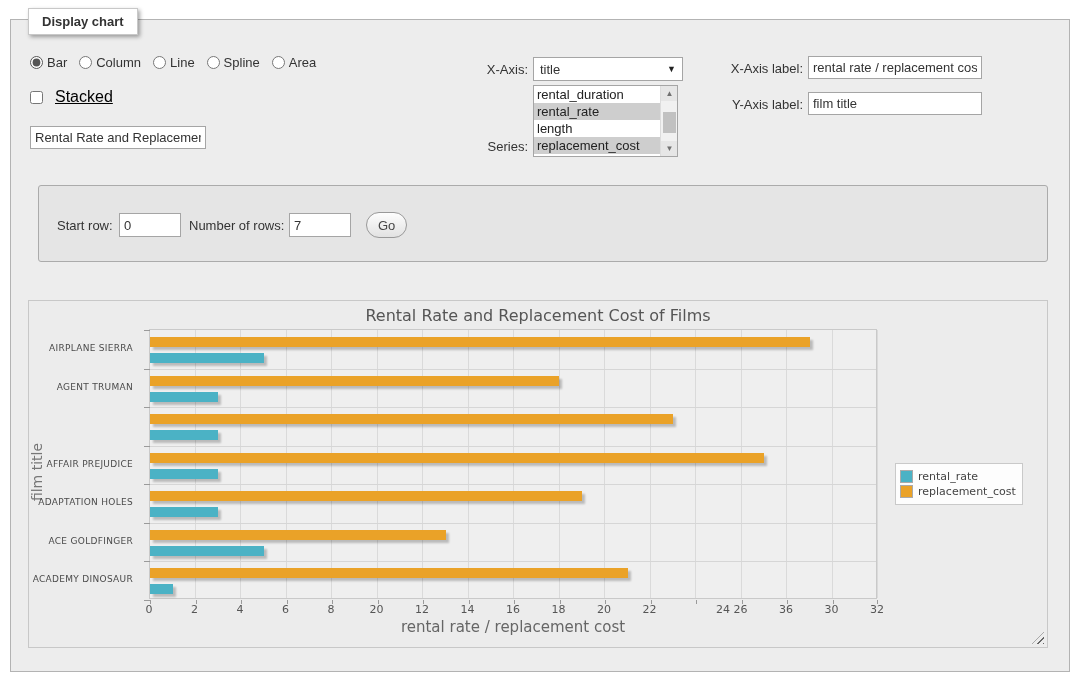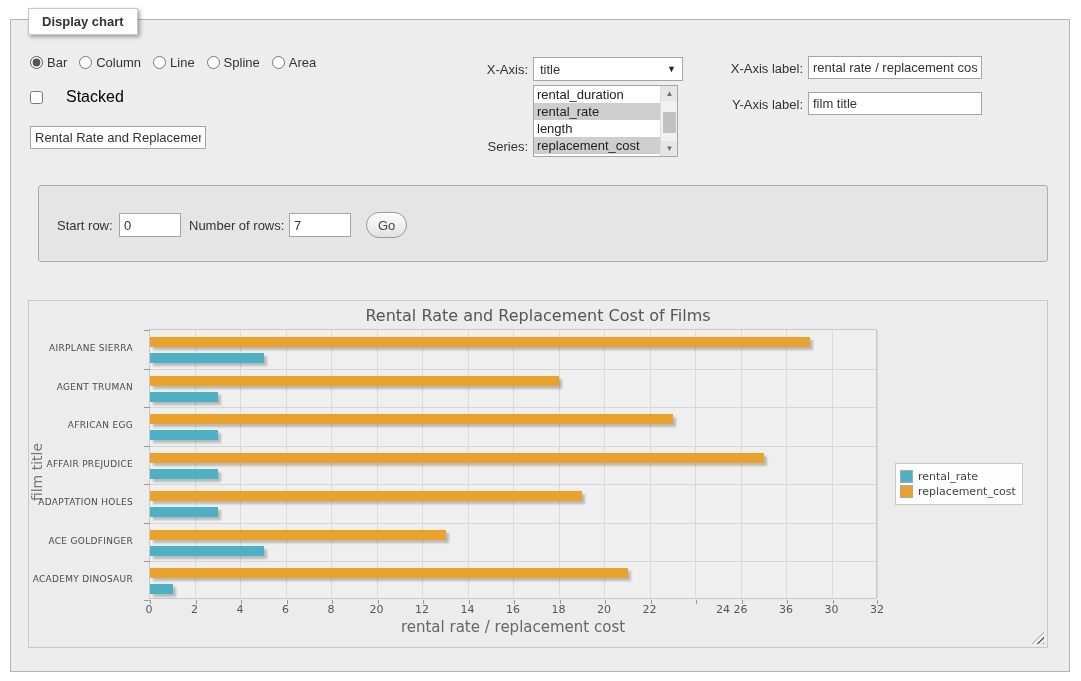--- a/index.html
+++ b/index.html
@@ -11,21 +11,21 @@
   #fieldset { left:10px; top:19px; width:1060px; height:653px;
     border:1px solid #b3b3b3; background:#ededed; }
   #legend-tab { left:28px; top:8px; background:#ffffff; border:1px solid #c8c8c8;
     box-shadow:2px 2px 4px rgba(0,0,0,0.35); padding:5px 13px;
     font-size:13px; font-weight:bold; color:#333; z-index:5; }
 
   
   .ctl-label { font-size:13px; color:#333; }
   #chart-type-row { left:30px; top:55px; display:flex; align-items:center; gap:4px; }
   #chart-type-row label { font-size:13px; color:#333; margin-right:8px; }
-  #stacked-row { left:30px; top:88px; display:flex; align-items:center; gap:23px; }
+  #stacked-row { left:30px; top:88px; display:flex; align-items:center; gap:12px;text-decoration:underline; }
   input[type=radio], input[type=checkbox]{ accent-color:#555; }
 
   .text-input { border:1px solid #a5a5a5; background:#fff; font-size:13px;
     color:#333; padding:2px 4px; font-family:"Liberation Sans",sans-serif; }
   #title-input { left:30px; top:126px; width:176px; height:23px; }
 
   #xaxis-label { left:430px; top:62px; width:98px; text-align:right; }
   #xaxis-select { left:533px; top:57px; width:150px; height:24px; background:#fff;
     border:1px solid #a5a5a5; font-size:13px; color:#333; display:flex;
     align-items:center; padding:0 6px; }
@@ -155,21 +155,20 @@
   <input class="text-input" id="numrows-input" value="7" style="">
   <button id="go-button">Go</button>
 </div>
 
 <div class="abs" id="chart-box">
   <div id="chart-title">Rental Rate and Replacement Cost of Films</div>
   <div id="yaxis-title">film title</div>
   <div id="y-labels">
       <div class="ylab" style="top: 0px; line-height: 38.5714px; text-align: right;">AIRPLANE SIERRA</div>
       <div class="ylab" style="top: 38.5714px; line-height: 38.5714px;">AGENT TRUMAN</div>
-      <div class="ylab" style="top: 77.1429px; line-height: 38.5714px;">AFRICAN EGG</div>
       <div class="ylab" style="top: 115.714px; line-height: 38.5714px;">AFFAIR PREJUDICE</div>
       <div class="ylab" style="top: 154.286px; line-height: 38.5714px;">ADAPTATION HOLES</div>
       <div class="ylab" style="top: 192.857px; line-height: 38.5714px;">ACE GOLDFINGER</div>
       <div class="ylab" style="top: 231.429px; line-height: 38.5714px;">ACADEMY DINOSAUR</div>
     </div>
   <div id="plot">
       <div class="grid-v" style="left: 44.5px;"></div>
       <div class="grid-v" style="left: 90px;"></div>
       <div class="grid-v" style="left: 135.5px;"></div>
       <div class="grid-v" style="left: 181px;"></div>

